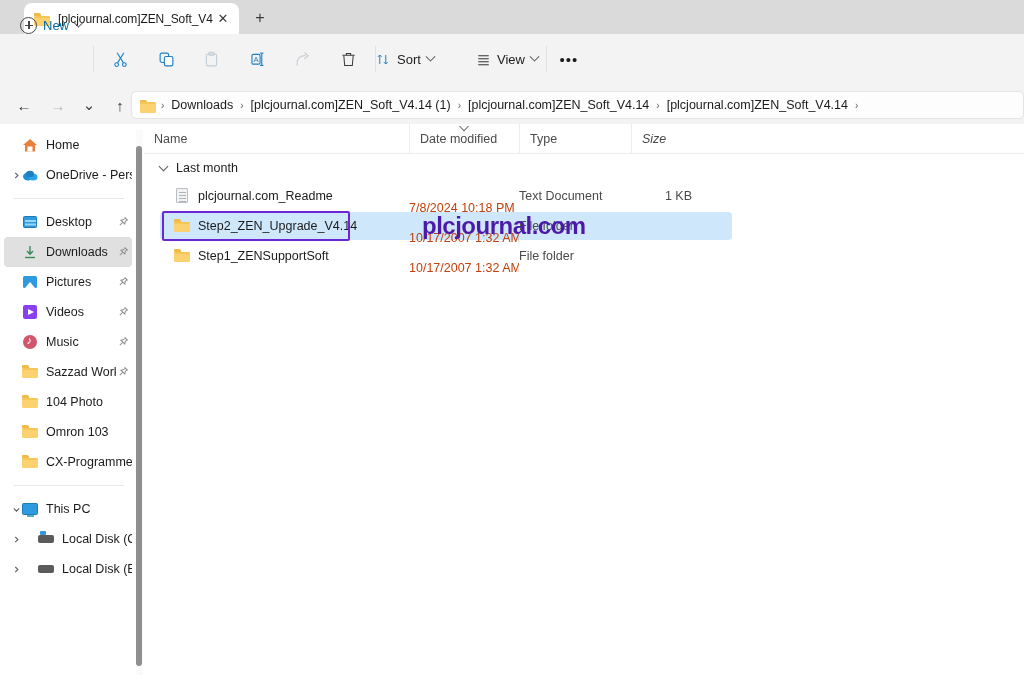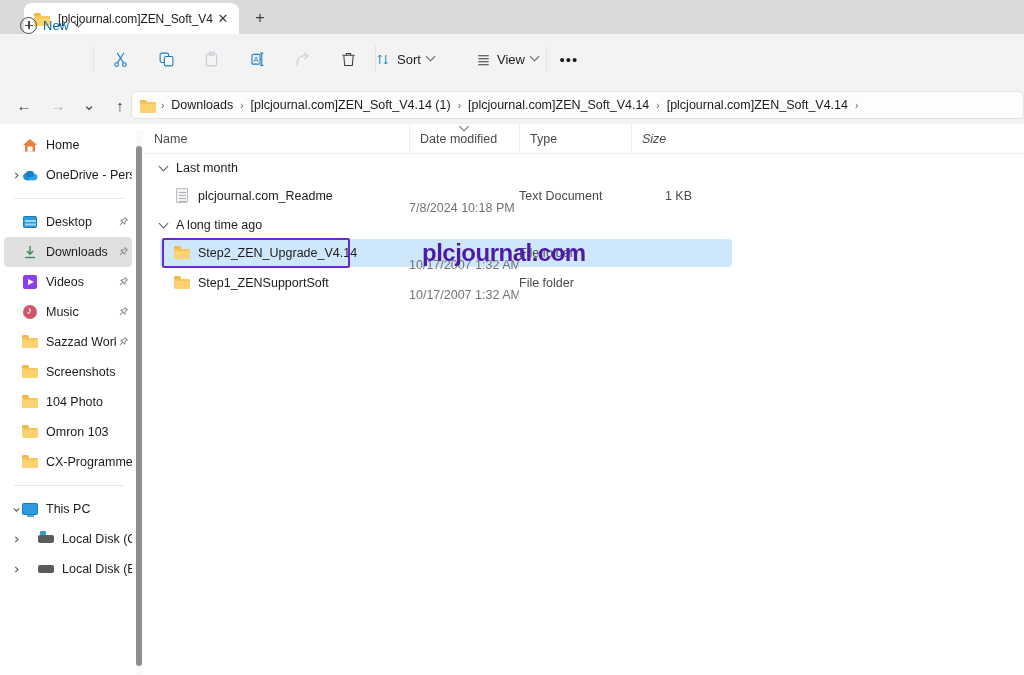--- a/index.html
+++ b/index.html
@@ -254,21 +254,21 @@
     border-radius: 4px;
   }
   .cell {
     position: relative; z-index: 2;
     font-size: 12.5px; color: #1b1b1b;
     display: flex; align-items: center;
     height: 30px;
     overflow: hidden; white-space: nowrap;
   }
   .cell-name { width: 265px; padding-left: 30px; gap: 8px; }
-  .cell-date { width: 110px; color: #737373; margin-top: 24px; }
+  .cell-date { width: 110px; color: #c2410c; margin-top: 24px; }
   .cell-type { width: 112px; color: #4a4a4a; }
   .cell-size { width: 75px; color: #4a4a4a; justify-content: flex-end; padding-right: 14px; }
 
   .sel-outline {
     position: absolute; left: 18px; top: 0px;
     width: 188px; height: 30px;
     border: 2.5px solid #6b27d6;
     border-radius: 2px;
     z-index: 5;
     pointer-events: none;
@@ -552,20 +552,29 @@
             <line x1="2" y1="12.5" x2="12" y2="12.5" stroke="#3a8a5a" stroke-width="1.4"></line>
           </svg>
         </span>
         <span class="nav-label">Downloads</span>
         <span class="nav-pin"><svg width="11" height="11" viewBox="0 0 12 12" fill="none" stroke="#8b8b8b" stroke-width="1.1">
             <path d="M7.2 1.4 L10.6 4.8 M8.2 2.4 L5.4 4.2 L3.2 4.6 L7.4 8.8 L7.8 6.6 L9.6 3.8 M5.2 6.8 L2 10"></path>
           </svg></span>
       </div>
       <div class="nav-item">
         <span class="nav-icon">
+          <span class="ico-pictures"></span>
+        </span>
+        <span class="nav-label">Pictures</span>
+        <span class="nav-pin"><svg width="11" height="11" viewBox="0 0 12 12" fill="none" stroke="#8b8b8b" stroke-width="1.1">
+            <path d="M7.2 1.4 L10.6 4.8 M8.2 2.4 L5.4 4.2 L3.2 4.6 L7.4 8.8 L7.8 6.6 L9.6 3.8 M5.2 6.8 L2 10"></path>
+          </svg></span>
+      </div>
+      <div class="nav-item">
+        <span class="nav-icon">
           <span class="ico-videos"></span>
         </span>
         <span class="nav-label">Videos</span>
         <span class="nav-pin"><svg width="11" height="11" viewBox="0 0 12 12" fill="none" stroke="#8b8b8b" stroke-width="1.1">
             <path d="M7.2 1.4 L10.6 4.8 M8.2 2.4 L5.4 4.2 L3.2 4.6 L7.4 8.8 L7.8 6.6 L9.6 3.8 M5.2 6.8 L2 10"></path>
           </svg></span>
       </div>
       <div class="nav-item">
         <span class="nav-icon">
           <span class="ico-music"></span>
@@ -580,30 +589,20 @@
           <span class="ico-folder">
             <span class="tabtop"></span>
             <span class="body"></span>
             <span class="lip"></span>
           </span>
         </span>
         <span class="nav-label">Sazzad Work</span>
         <span class="nav-pin"><svg width="11" height="11" viewBox="0 0 12 12" fill="none" stroke="#8b8b8b" stroke-width="1.1">
             <path d="M7.2 1.4 L10.6 4.8 M8.2 2.4 L5.4 4.2 L3.2 4.6 L7.4 8.8 L7.8 6.6 L9.6 3.8 M5.2 6.8 L2 10"></path>
           </svg></span>
-      </div>
-      <div class="nav-item">
-        <span class="nav-icon">
-          <span class="ico-folder">
-            <span class="tabtop"></span>
-            <span class="body"></span>
-            <span class="lip"></span>
-          </span>
-        </span>
-        <span class="nav-label">Screenshots</span>
       </div>
       <div class="nav-item">
         <span class="nav-icon">
           <span class="ico-folder">
             <span class="tabtop"></span>
             <span class="body"></span>
             <span class="lip"></span>
           </span>
         </span>
         <span class="nav-label">104 Photo</span>
@@ -692,24 +691,20 @@
         <div class="row">
           <div class="cell cell-name">
             <span class="nav-icon" style="margin-right:0">
               <span class="ico-doc"></span>
             </span>
             <span>plcjournal.com_Readme</span>
           </div>
           <div class="cell cell-date">7/8/2024 10:18 PM</div>
           <div class="cell cell-type">Text Document</div>
           <div class="cell cell-size">1 KB</div>
-        </div>
-        <div class="group-head">
-          <span class="group-caret"></span>
-          <span class="group-label">A long time ago</span>
         </div>
         <div class="row selected">
           <div class="row-bg"></div>
           <div class="cell cell-name">
             <span class="nav-icon" style="margin-right:0">
               <span class="ico-folder">
                 <span class="tabtop"></span>
                 <span class="body"></span>
                 <span class="lip"></span>
               </span>

